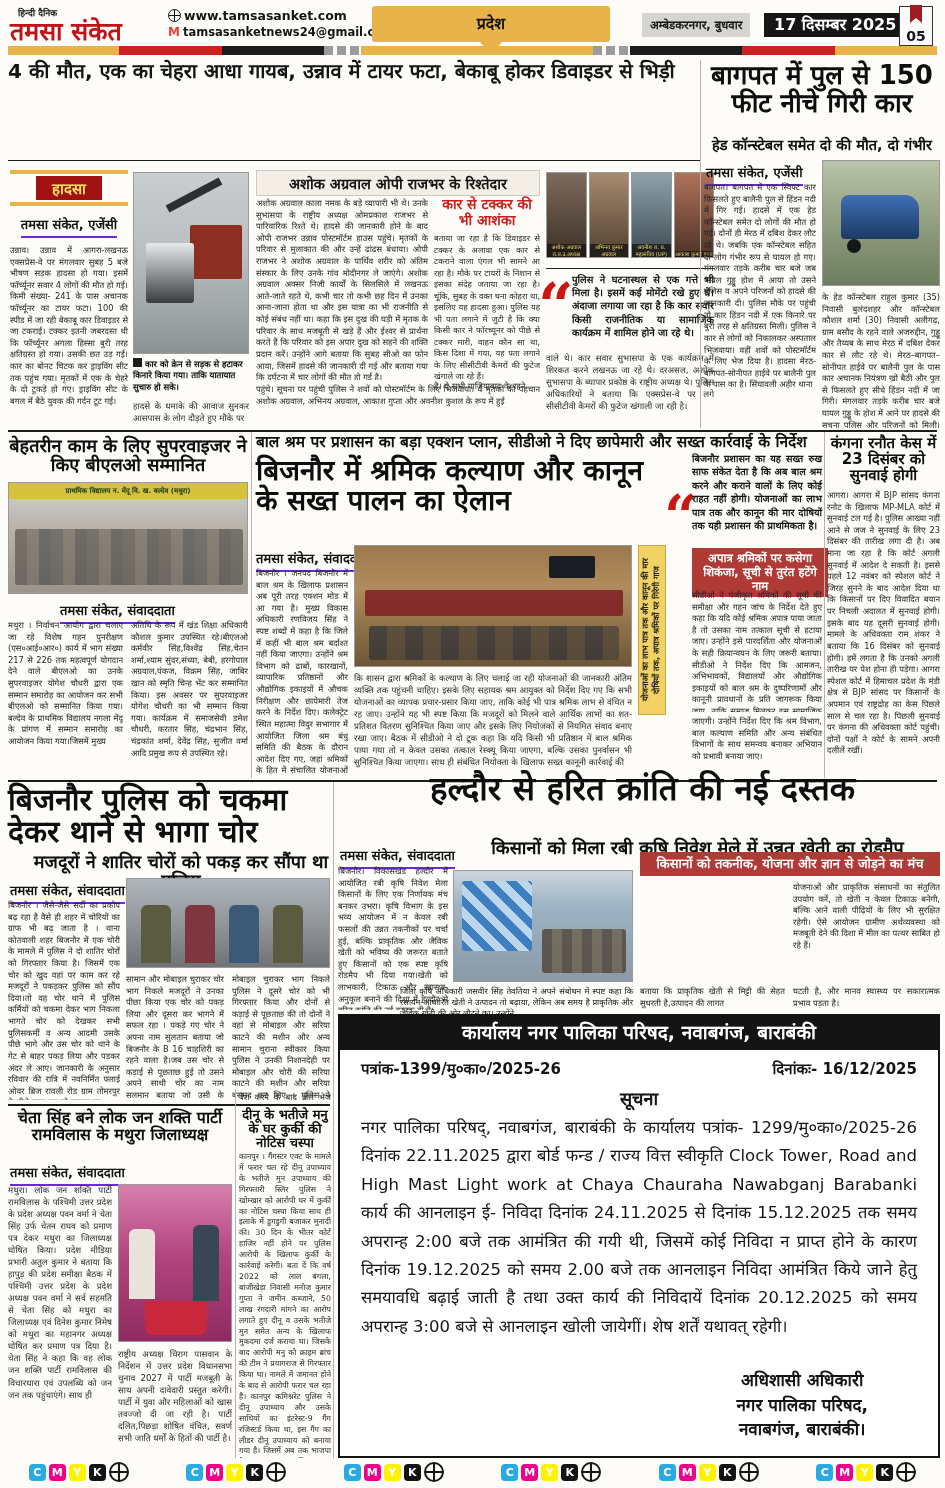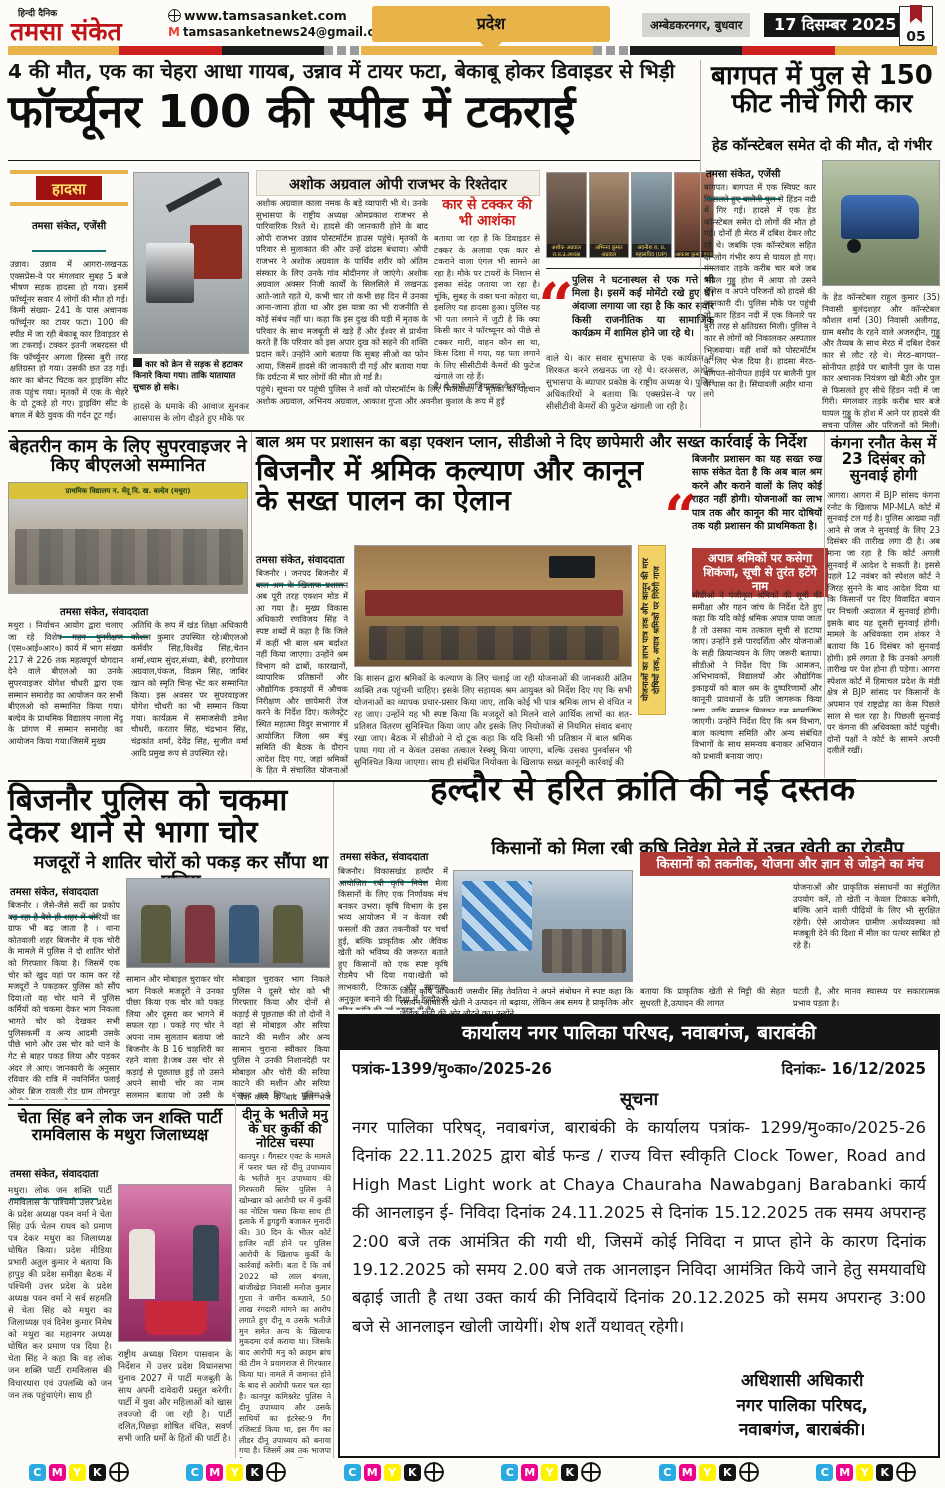--- a/index.html
+++ b/index.html
@@ -1,21 +1,21 @@
 <!DOCTYPE html>
 <html><head>
 <meta charset="utf-8">
 <style>
   html,body{margin:0;padding:0;background:#777;}
   #page{position:relative;width:945px;height:1488px;background:#fdfcf8;margin:0 auto;overflow:hidden;
         font-family:"DejaVu Sans","Liberation Sans",sans-serif;color:#151515;}
   .abs{position:absolute;}
   .hl{font-weight:bold;color:#0e0e0e;line-height:1.06;text-align:center;}
   .body-txt{font-size:8.3px;line-height:1.4;text-align:justify;color:#272727;overflow:hidden;}
-  .byline{font-weight:bold;font-size:10px;color:#111;display:inline-block;border-bottom:2px solid #0f766e;padding-bottom:18px;}
+  .byline{font-weight:bold;font-size:13px;color:#111;display:inline-block;border-bottom:2px solid #6d28d9;padding-bottom:3px;}
   .photo{border:1px solid #9a9a9a;box-sizing:border-box;overflow:hidden;}
   .caption{font-size:8.4px;font-weight:bold;line-height:1.35;color:#111;}
   .rule-h{background:#1c1c1c;height:2px;}
   .rule-v{background:#b9b4ab;width:1px;}
   .redbox-title{background:#b03a36;color:#fff;font-weight:bold;text-align:center;line-height:1.2;}
   .quote-mark{color:#cc1613;font-family:"DejaVu Serif","Liberation Serif",serif;font-weight:bold;}
   
   .tab{background:#e8b44a;border-radius:3px;text-align:center;font-weight:bold;}
   .tab .pointer{position:absolute;left:50%;bottom:-12px;margin-left:-12px;width:0;height:0;
     border-left:12px solid transparent;border-right:12px solid transparent;border-top:13px solid #e8b44a;}
@@ -66,21 +66,20 @@
     <div style="width:11%;background:#1c1c1c;"></div>
     <div style="width:4%;" class="graysq"></div>
     <div style="width:25%;background:#e8b44a;"></div>
     <div style="width:4%;" class="graysq"></div>
     <div style="width:12%;background:#1c1c1c;"></div>
     <div style="width:10%;background:#cf2020;"></div>
     <div style="width:11%;background:#e8b44a;"></div>
   </div>
 
   <div class="abs" style="left:8px;top:60px;width:692px;font-size:20px;font-weight:bold;line-height:1.15;">4 की मौत, एक का चेहरा आधा गायब, उन्नाव में टायर फटा, बेकाबू होकर डिवाइडर से भिड़ी</div>
-  <div class="abs hl" style="left:8px;top:88px;width:692px;font-size:45px;text-align:left;">फॉर्च्यूनर 100 की स्पीड में टकराई</div>
   <div class="abs rule-h" style="left:8px;top:160px;width:692px;height:1px;"></div>
 
   <div class="abs" style="left:10px;top:170px;width:118px;">
     <div style="border-top:4px solid #e8b44a;border-bottom:4px solid #e8b44a;padding:2px 0;text-align:center;">
       <span style="display:inline-block;background:#a01212;color:#ffe066;font-weight:bold;font-size:15px;padding:2px 16px;">हादसा</span>
     </div>
     <div style="text-align:center;margin-top:8px;"><span class="byline">तमसा संकेत, एजेंसी</span></div>
     <div class="body-txt" style="margin-top:7px;height:205px;">उन्नाव। उन्नाव में आगरा-लखनऊ एक्सप्रेस-वे पर मंगलवार सुबह 5 बजे भीषण सड़क हादसा हो गया। इसमें फॉर्च्यूनर सवार 4 लोगों की मौत हो गई। किमी संख्या- 241 के पास अचानक फॉर्च्यूनर का टायर फटा। 100 की स्पीड में जा रही बेकाबू कार डिवाइडर से जा टकराई। टक्कर इतनी जबरदस्त थी कि फॉर्च्यूनर अगला हिस्सा बुरी तरह क्षतिग्रस्त हो गया। उसकी छत उड़ गई। कार का बोनट चिटक कर ड्राइविंग सीट तक पहुंच गया। मृतकों में एक के चेहरे के दो टुकड़े हो गए। ड्राइविंग सीट के बगल में बैठे युवक की गर्दन टूट गई।</div>
   </div>
 
@@ -206,21 +205,21 @@
   </div>
   <div class="abs caption" style="left:400px;top:986px;width:233px;font-size:8.2px;font-weight:normal;text-align:justify;">जिला कृषि अधिकारी  जसवीर सिंह तेवतिया ने अपने संबोधन में स्पष्ट कहा कि रसायन-आधारित खेती ने उत्पादन तो बढ़ाया, लेकिन अब समय है प्राकृतिक और जैविक खेती की ओर लौटने का। उन्होंने</div>
 
   <div class="abs redbox-title" style="left:640px;top:852px;width:300px;font-size:13px;padding:4px 0;box-sizing:border-box;">किसानों को तकनीक, योजना और ज्ञान से जोड़ने का मंच</div>
   <div class="abs body-txt" style="left:793px;top:882px;width:147px;height:98px;">योजनाओं और प्राकृतिक संसाधनों का संतुलित उपयोग करें, तो खेती न केवल टिकाऊ बनेगी, बल्कि आने वाली पीढ़ियों के लिए भी सुरक्षित रहेगी। ऐसे आयोजन ग्रामीण अर्थव्यवस्था को मजबूती देने की दिशा में मील का पत्थर साबित हो रहे हैं।</div>
   <div class="abs body-txt" style="left:640px;top:986px;width:145px;height:24px;">बताया कि प्राकृतिक खेती से मिट्टी की सेहत सुधरती है,उत्पादन की लागत</div>
   <div class="abs body-txt" style="left:793px;top:986px;width:147px;height:24px;">घटती है, और मानव स्वास्थ्य पर सकारात्मक प्रभाव पड़ता है।</div>
 
   <div class="abs" style="left:338px;top:1014px;width:602px;">
     <div style="background:#141414;color:#fff;font-weight:bold;font-size:19px;text-align:center;padding:5px 0;">कार्यालय नगर पालिका परिषद, नवाबगंज, बाराबंकी</div>
-    <div style="border:2px solid #141414;border-top:none;padding:8px 12px 10px;box-sizing:border-box;height:408px;position:relative;background:#fff;">
+    <div style="border:2px solid #141414;border-top:none;padding:8px 21px 10px;box-sizing:border-box;height:408px;position:relative;background:#fff;">
       <div style="display:flex;justify-content:space-between;font-weight:bold;font-size:15px;">
         <span>पत्रांक-1399/मु०का०/2025-26</span>
         <span>दिनांकः- 16/12/2025</span>
       </div>
       <div style="text-align:center;font-weight:bold;font-size:18px;margin-top:8px;">सूचना</div>
       <div style="font-size:16.5px;line-height:1.72;text-align:justify;margin-top:4px;">नगर पालिका परिषद्, नवाबगंज, बाराबंकी के कार्यालय पत्रांक- 1299/मु०का०/2025-26 दिनांक 22.11.2025 द्वारा बोर्ड फन्ड / राज्य वित्त स्वीकृति Clock Tower, Road and High Mast Light work at Chaya Chauraha Nawabganj Barabanki कार्य की आनलाइन ई- निविदा दिनांक 24.11.2025 से दिनांक 15.12.2025 तक समय अपरान्ह 2:00 बजे तक आमंत्रित की गयी थी, जिसमें कोई निविदा न प्राप्त होने के कारण दिनांक 19.12.2025 को समय 2.00 बजे तक आनलाइन निविदा आमंत्रित किये जाने हेतु समयावधि बढ़ाई जाती है तथा उक्त कार्य की निविदायें दिनांक 20.12.2025 को समय अपरान्ह 3:00 बजे से आनलाइन खोली जायेगीं। शेष शर्तें यथावत् रहेगी।</div>
       <div style="position:absolute;right:70px;bottom:14px;text-align:center;font-weight:bold;font-size:17px;line-height:1.45;">
         <div>अधिशासी अधिकारी</div>
         <div>नगर पालिका परिषद,</div>
         <div>नवाबगंज, बाराबंकी।</div>

